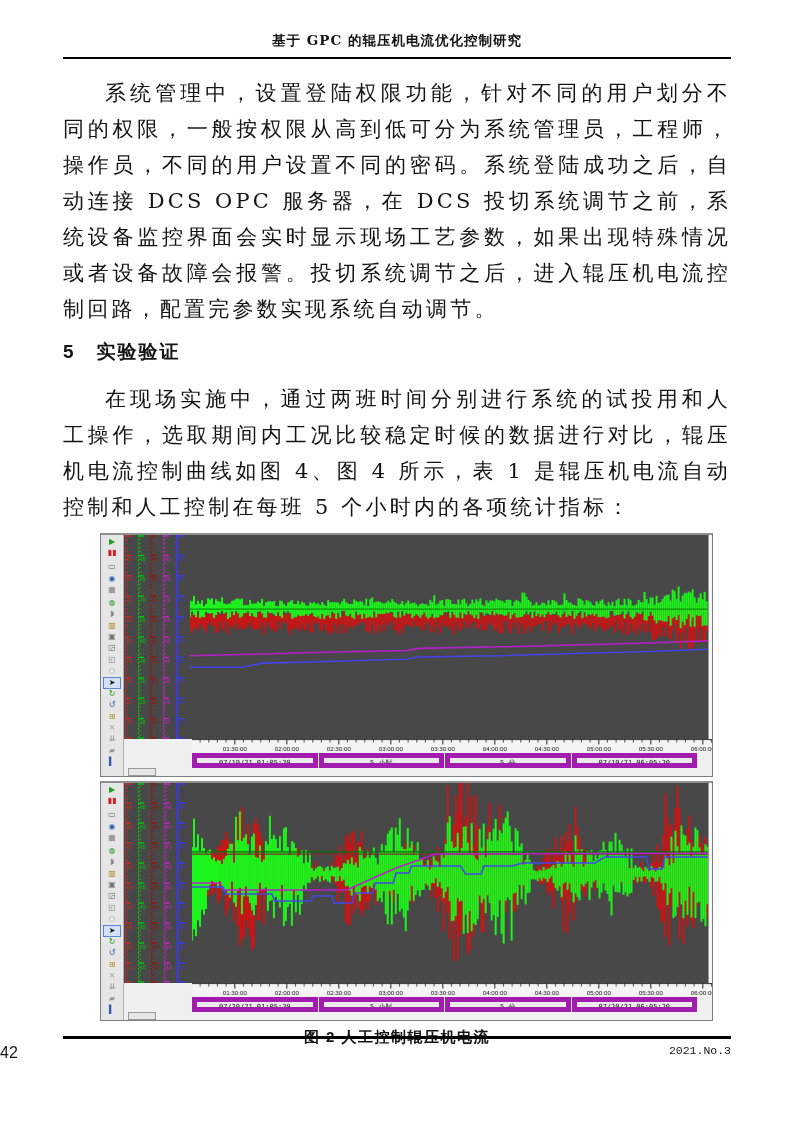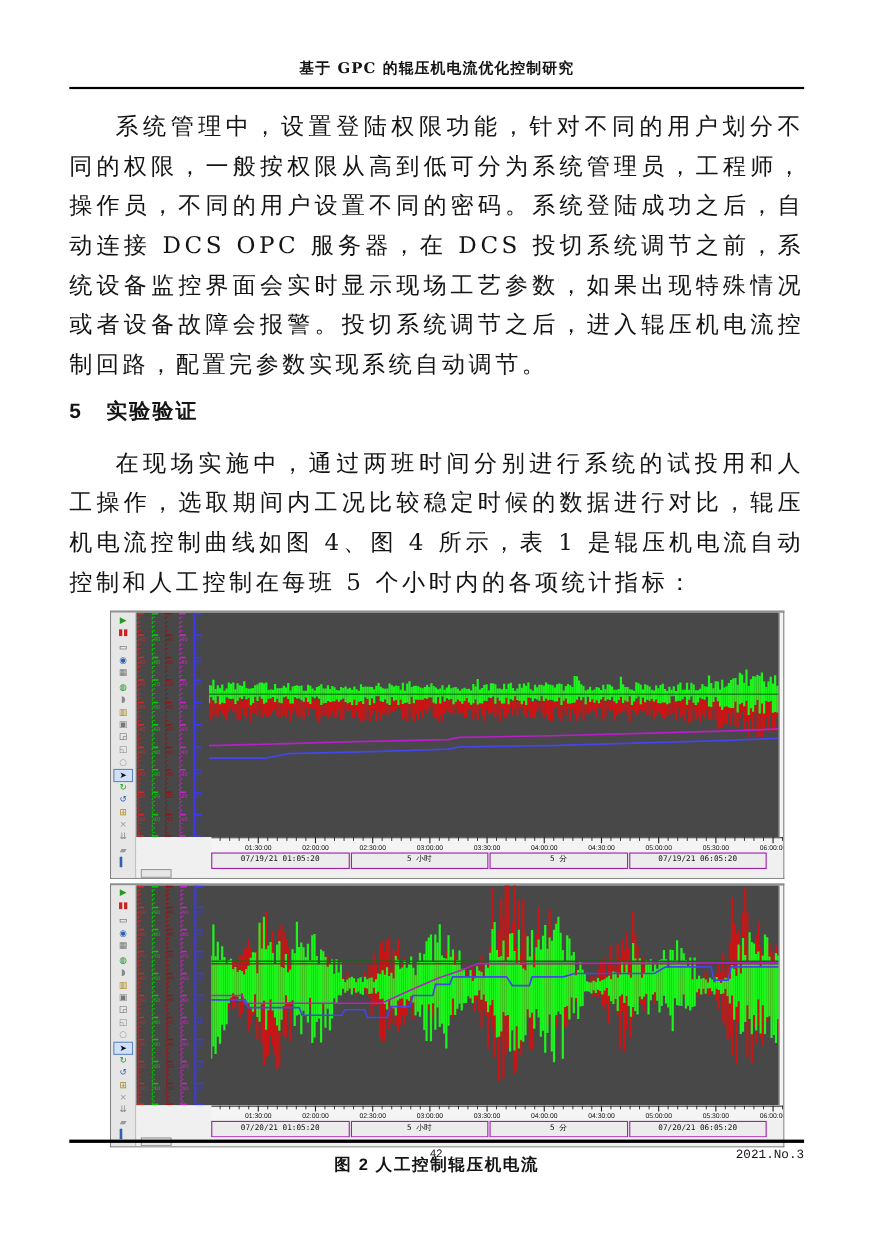--- a/index.html
+++ b/index.html
@@ -1,29 +1,29 @@
 <!DOCTYPE html>
 <html><head>
 <meta charset="utf-8">
 <style>
   html,body{margin:0;padding:0;background:#888;}
   .page{width:793px;height:1122px;background:#ffffff;position:relative;overflow:hidden;
         font-family:"DejaVu Serif","Liberation Serif",serif;color:#141414;}
-  .content{padding:52px 62px 0 63px;}
+  .content{padding:30px 62px 0 63px;}
   .header-title{text-align:center;font-size:13.5px;font-weight:bold;letter-spacing:1px;line-height:20px;}
   .header-rule{height:2px;background:#000;margin-top:7px;}
   .body-para{margin:16px 0 0 0;font-size:21px;line-height:36px;letter-spacing:3.2px;
              text-align:justify;text-indent:2em;}
   .section-heading{margin:12px 0 8px 0;font-size:19px;font-weight:bold;
                    font-family:"Liberation Sans","DejaVu Sans",sans-serif;letter-spacing:2px;}
   .figure-block{margin:0;}
   .figure-caption{text-align:center;font-size:15px;font-weight:bold;margin:7px 0 5px 0;
                   font-family:"Liberation Sans","DejaVu Sans",sans-serif;letter-spacing:1.5px;}
   .footer-rule{position:absolute;left:63px;right:62px;top:1036px;height:2.5px;background:#000;}
-  .page-number{position:absolute;left:0;right:0;top:1044px;text-align:center;font-size:10px;
+  .page-number{position:absolute;left:0;right:0;top:1044px;font-size:16px;
                font-family:"Liberation Sans","DejaVu Sans",sans-serif;}
   .issue-label{position:absolute;right:62px;top:1044px;font-size:11.5px;
                font-family:Liberation Mono, monospace;}
 
   
   .trend-window{display:flex;width:613px;margin-left:37px;margin-top:8px;
                 border:1px solid #7e7e7e;border-top:2px solid #8f8f8f;background:#f0f0f0;box-sizing:border-box;}
   .tw-toolbar{width:22px;background:#e6e6e6;border-right:1px solid #b0b0b0;
               display:flex;flex-direction:column;align-items:center;padding-top:2px;}
   .tw-icon{width:16px;height:10.8px;font-size:8px;line-height:10px;text-align:center;
@@ -34,21 +34,21 @@
   .tw-body{flex:1;display:flex;flex-direction:column;min-width:0;}
   .tw-plotrow{flex:1;display:flex;background:#484848;min-height:0;}
   .tw-scale{height:100%;display:block;}
   .tw-plot{flex:1 1 auto;height:100%;display:block;min-width:0;}
   .tw-rightedge{width:3px;background:#f4f4f4;border-left:1px solid #9a9a9a;}
   .tw-rulerrow{height:13px;display:flex;background:#f4f4f4;}
   .tw-leftpad{width:68px;background:#f0f0f0;}
   .tw-ruler{flex:1 1 auto;height:13px;display:block;overflow:hidden;min-width:0;}
   .tw-rangerow{height:15px;display:flex;background:#f0f0f0;padding-top:1px;}
   .tw-rangeboxes{flex:1;display:flex;gap:1px;padding-right:15px;min-width:0;}
-  .tw-range{flex:1;border:1px solid #a21caf;background:#ececec;color:#111;
+  .tw-range{flex:1;border:5px solid #a21caf;background:#ececec;color:#111;
             font-family:"DejaVu Sans Mono",monospace;font-size:7px;line-height:11px;
             text-align:center;white-space:nowrap;overflow:hidden;}
   .tw-bottompad{height:8px;background:#f0f0f0;display:flex;align-items:center;}
   .tw-minibox{width:26px;height:6px;border:1px solid #999;background:#e7e7e7;margin-left:4px;}
 </style>
 </head>
 <body>
 
 <div class="page">
   <div class="content">

